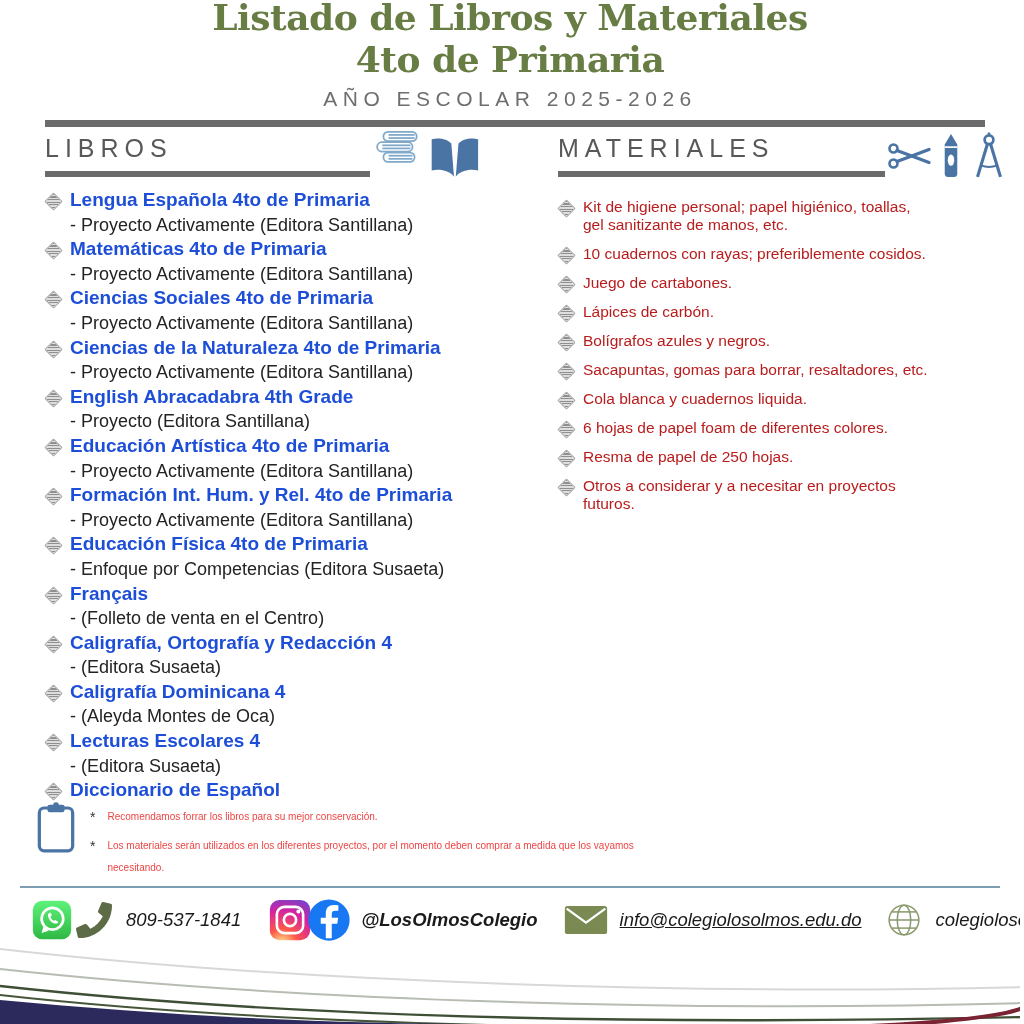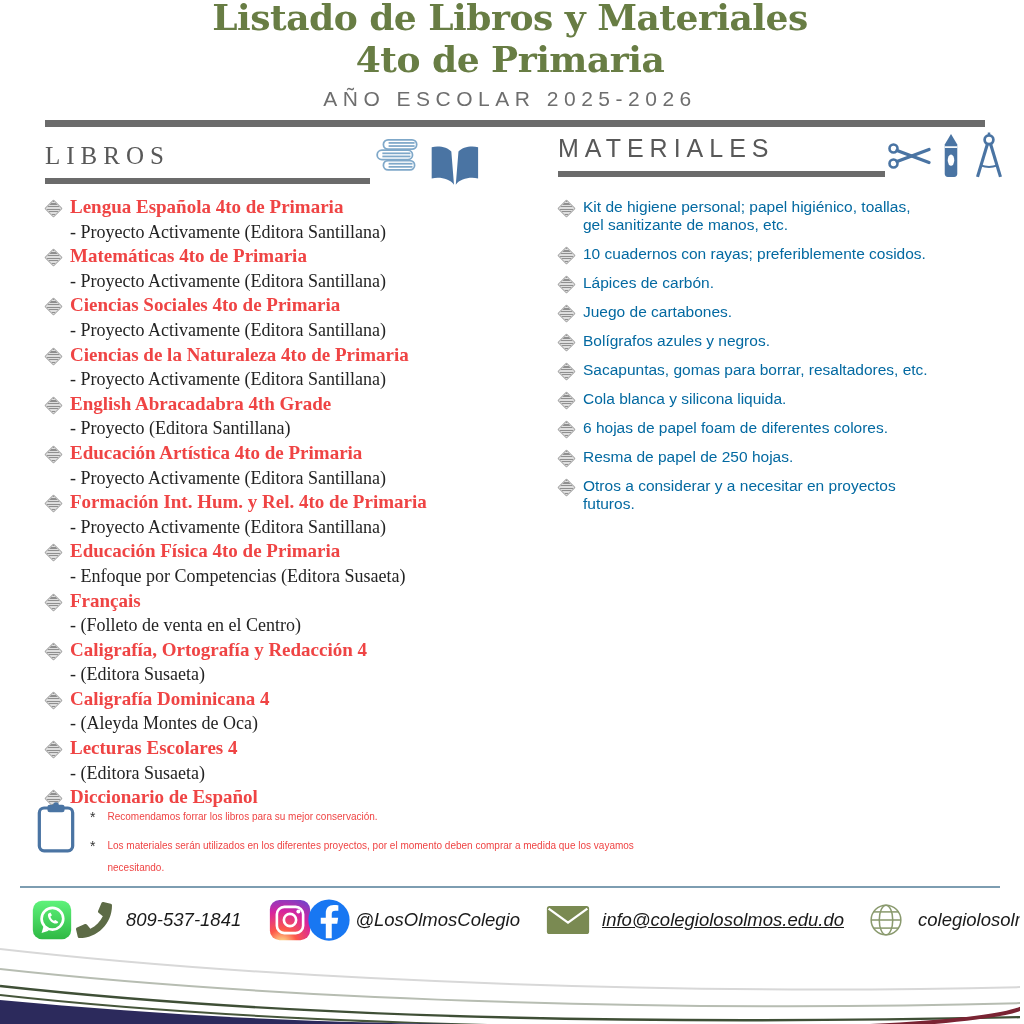--- a/index.html
+++ b/index.html
@@ -11,40 +11,40 @@
   .title{font-family:"DejaVu Serif",serif;font-weight:700;color:#687D44;
          font-size:36px;line-height:42px;letter-spacing:-0.5px;}
   .subtitle{margin-top:7px;font-size:21px;letter-spacing:5.5px;color:#6e6e6e;font-weight:500;}
   .topbar{position:absolute;top:120px;left:45px;width:940px;height:7px;background:#6b6b6b;}
 
   
   .sec-head{font-size:25px;letter-spacing:6px;color:#585858;font-weight:500;}
   .sec-bar{height:6px;background:#6b6b6b;margin-top:8px;}
 
   
-  .libros{position:absolute;left:45px;top:142px;width:478px;font-family:Liberation Serif, serif;}
+  .libros{position:absolute;left:45px;top:134px;width:478px;}
   .libros .sec-bar{width:325px;}
   .libros-icons{position:absolute;left:328px;top:-6px;display:flex;align-items:flex-start;}
   .book-list{margin-top:11px;}
   .book-item{display:flex;align-items:flex-start;}
   .bullet{flex:0 0 auto;width:11px;height:11px;margin:7px 10px 0 2px;transform:rotate(45deg);
           background:repeating-linear-gradient(135deg,#8f8f8f 0 1.2px,#dedede 1.2px 2.6px);
           border:0.5px solid #a9a9a9;border-radius:1px;}
   .book-text{flex:1;}
-  .book-title{font-size:19px;font-weight:700;color:#ef4444;line-height:24.6px;}
+  .book-title{font-size:19px;font-weight:700;color:#1d4ed8;line-height:24.6px;}
   .book-detail{font-size:18px;color:#232323;line-height:24.6px;}
 
   
   .materiales{position:absolute;left:558px;top:134px;width:455px;}
   .materiales .sec-bar{width:327px;}
   .mat-icons{position:absolute;left:330px;top:-2px;display:flex;align-items:center;gap:9px;}
   .mat-list{margin-top:21px;}
   .mat-item{display:flex;align-items:flex-start;margin-bottom:11px;}
   .mat-item .bullet{margin-top:4px;}
-  .mat-text{flex:1;max-width:348px;font-size:15.5px;line-height:18px;color:#0369a1;}
+  .mat-text{flex:1;max-width:348px;font-size:15.5px;line-height:18px;color:#b91c1c;}
 
   
   .notes{position:absolute;left:36px;top:800px;width:620px;display:flex;align-items:flex-start;}
   .notes-list{margin-left:14px;margin-top:6px;}
   .note-row{display:flex;align-items:flex-start;margin-bottom:7px;}
   .note-star{font-size:14px;color:#333;margin-right:12px;line-height:22px;}
   .note-text{font-size:10px;line-height:22px;color:#ef4444;max-width:545px;}
 
   
   .divider{position:absolute;left:20px;top:886px;width:980px;height:2px;background:#7d9db1;}
@@ -230,37 +230,37 @@
       <div class="mat-item">
         <span class="bullet"></span>
         <div class="mat-text">Kit de higiene personal; papel higiénico, toallas, gel sanitizante de manos, etc.</div>
       </div>
       <div class="mat-item">
         <span class="bullet"></span>
         <div class="mat-text">10 cuadernos con rayas; preferiblemente cosidos.</div>
       </div>
       <div class="mat-item">
         <span class="bullet"></span>
+        <div class="mat-text">Juego de cartabones.</div>
+      </div>
+      <div class="mat-item">
+        <span class="bullet"></span>
         <div class="mat-text">Lápices de carbón.</div>
       </div>
       <div class="mat-item">
         <span class="bullet"></span>
-        <div class="mat-text">Juego de cartabones.</div>
-      </div>
-      <div class="mat-item">
-        <span class="bullet"></span>
         <div class="mat-text">Bolígrafos azules y negros.</div>
       </div>
       <div class="mat-item">
         <span class="bullet"></span>
         <div class="mat-text">Sacapuntas, gomas para borrar, resaltadores, etc.</div>
       </div>
       <div class="mat-item">
         <span class="bullet"></span>
-        <div class="mat-text">Cola blanca y silicona liquida.</div>
+        <div class="mat-text">Cola blanca y cuadernos liquida.</div>
       </div>
       <div class="mat-item">
         <span class="bullet"></span>
         <div class="mat-text">6 hojas de papel foam de diferentes colores.</div>
       </div>
       <div class="mat-item">
         <span class="bullet"></span>
         <div class="mat-text">Resma de papel de 250 hojas.</div>
       </div>
       <div class="mat-item">
@@ -328,21 +328,21 @@
         <circle cx="24" cy="24" r="7" fill="none" stroke="#fff" stroke-width="3"></circle>
         <circle cx="33.6" cy="14.4" r="2.3" fill="#fff"></circle>
       </svg>
     </span>
     <span class="fi" style="margin-left:-4px;">
       <svg width="44" height="44" viewBox="0 0 48 48">
         <circle cx="24" cy="24" r="22.5" fill="#1877f2"></circle>
         <path d="M27 44 L27 28 L33 28 L34 21.5 L27 21.5 L27 17.5 C27 15 28 13.8 31 13.8 L34.2 13.8 L34.2 8 C33 7.8 30.8 7.6 29.2 7.6 C23.8 7.6 20.5 10.6 20.5 16.6 L20.5 21.5 L15 21.5 L15 28 L20.5 28 L20.5 44 Z" fill="#fff"></path>
       </svg>
     </span>
-    <span class="contact-text" style="margin-left:4px;">@LosOlmosColegio</span>
+    <span class="contact-text" style="margin-left:10px;font-weight:bold;">@LosOlmosColegio</span>
 
     <span class="fi" style="margin-left:26px;">
       <svg width="44" height="32" viewBox="0 0 50 34">
         <rect x="1" y="1" width="48" height="32" rx="3" fill="#7a8a52"></rect>
         <path d="M3 4 L25 20 L47 4" stroke="#fff" stroke-width="2.6" fill="none"></path>
       </svg>
     </span>
     <span class="contact-text link" style="margin-left:12px;">info@colegiolosolmos.edu.do</span>
 
     <span class="fi" style="margin-left:24px;">

